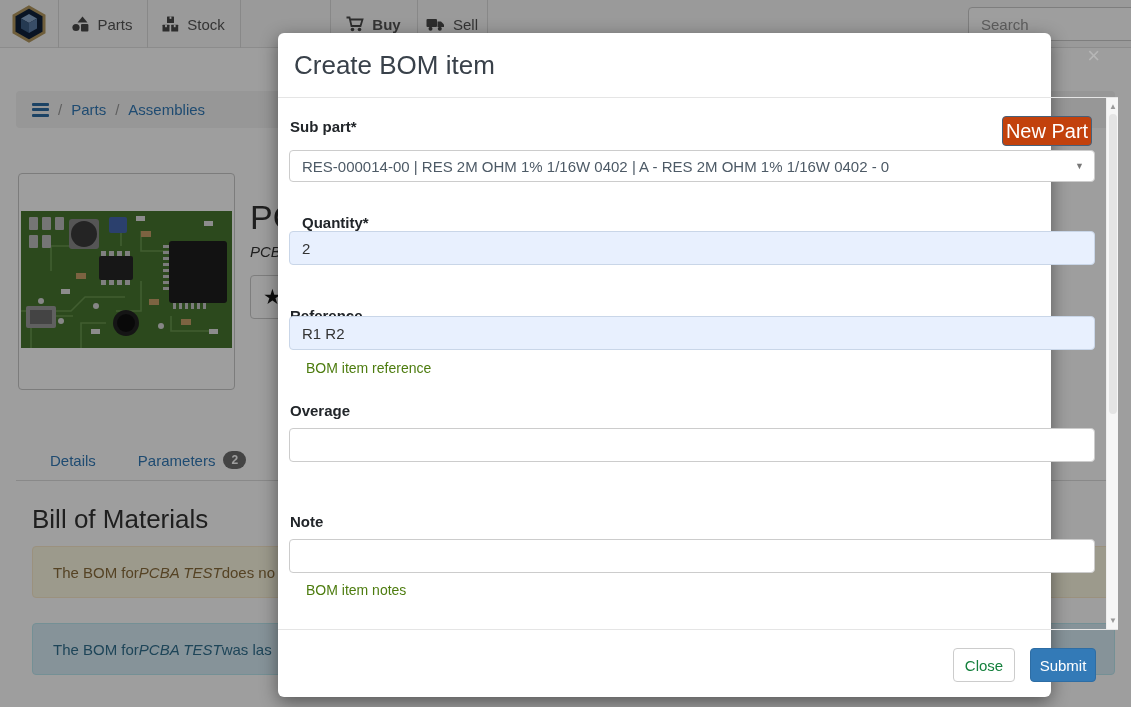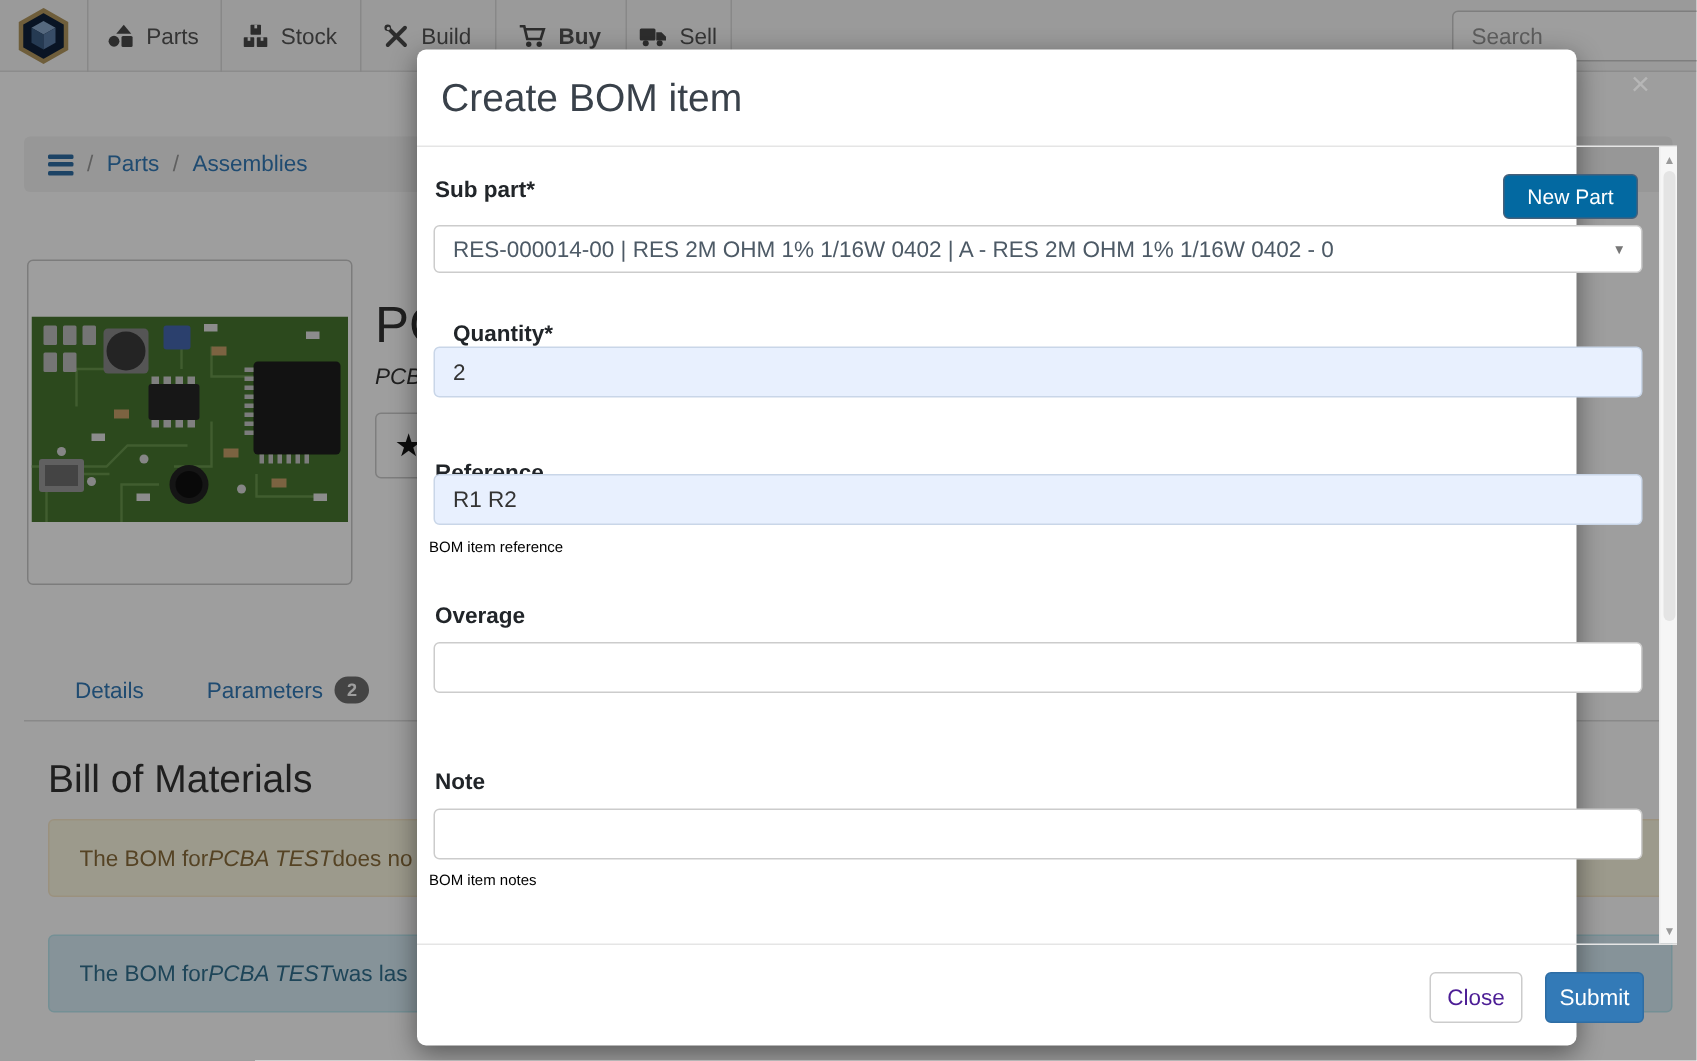--- a/index.html
+++ b/index.html
@@ -65,49 +65,49 @@
   #modal { position:absolute; left:278px; top:33px; width:773px; height:664px;
            background:#fff; border-radius:6px; z-index:10;
            box-shadow:0 5px 18px rgba(0,0,0,0.45); }
   #modal-header { position:absolute; left:0; top:0; width:840px; height:65px;
                   border-bottom:1px solid #e5e5e5; }
   #modal-title { position:absolute; left:16px; top:17px; font-size:26px; color:#39414a; }
   #modal-close { position:absolute; right:18px; top:12px; font-size:22px; color:#b6b6b6;
                  cursor:pointer; line-height:1; }
 
   .form-label { position:absolute; left:12px; font-size:15px; font-weight:bold; color:#212529;text-align:right; }
-  .form-help  { position:absolute; left:8px; font-size:10px; color:#000000; }
+  .form-help  { position:absolute; left:28px; font-size:14px; color:#4d7c0f; }
 
   .mselect { position:absolute; left:11px; width:806px; height:32px; border:1px solid #ccc;
              border-radius:4px; background:#fff; display:flex; align-items:center;
              padding:0 26px 0 12px; font-size:15px; color:#4d5a66; cursor:pointer;
              white-space:nowrap; overflow:hidden; }
   .mselect .caret { position:absolute; right:10px; top:10px; font-size:9px; color:#777; }
 
   .minput { position:absolute; left:11px; width:806px; height:34px; border:1px solid #ccc;
             border-radius:4px; padding:0 12px; font-size:15px; color:#333; outline:none;
             font-family:"Liberation Sans", sans-serif; background:#fff; }
   .minput.autofill { background:#e8f0fe; border-color:#c9d6e8; }
 
   #new-part-button { position:absolute; left:724px; top:83px; width:90px; height:30px;
-                     background:#0369a1; border:1px solid #46607a; border-radius:4px;
-                     color:#fff; font-size:14px; display:flex; align-items:center;
+                     background:#c2410c; border:1px solid #46607a; border-radius:4px;
+                     color:#fff; font-size:20px; display:flex; align-items:center;
                      justify-content:center; cursor:pointer; }
 
   #modal-scrollbar { position:absolute; left:828px; top:65px; width:12px; height:531px;
                      background:#f6f6f6; border-left:1px solid #ededed; }
   #modal-scrollbar .arrow { position:absolute; left:0; width:12px; text-align:center;
                             font-size:8px; color:#9a9a9a; cursor:pointer; }
   #scroll-thumb { position:absolute; left:2px; top:16px; width:8px; height:300px;
                   background:#e4e4e4; border-radius:4px; }
 
   #modal-footer { position:absolute; left:0; top:596px; width:840px; height:68px;
                   border-top:1px solid #e5e5e5; }
   #close-button { position:absolute; left:675px; top:18px; width:62px; height:34px;
-                  background:#fff; border:1px solid #ccc; border-radius:4px; color:#4c1d95;
+                  background:#fff; border:1px solid #ccc; border-radius:4px; color:#15803d;
                   font-size:15px; display:flex; align-items:center; justify-content:center;
                   cursor:pointer; }
   #submit-button { position:absolute; left:752px; top:18px; width:66px; height:34px;
                    background:#337ab7; border:1px solid #2e6da4; border-radius:4px;
                    color:#fff; font-size:15px; display:flex; align-items:center;
                    justify-content:center; cursor:pointer; }
 </style>
 </head>
 <body>
 
@@ -148,33 +148,20 @@
             <rect x="7.6" y="0.5" width="1.8" height="2.4" fill="#f8f8f8"></rect>
           <rect x="0.5" y="8.8" width="7" height="6.6" rx="0.5"></rect>
             <rect x="3.1" y="8.8" width="1.8" height="2.4" fill="#f8f8f8"></rect>
           <rect x="9.2" y="8.8" width="7" height="6.6" rx="0.5"></rect>
             <rect x="11.8" y="8.8" width="1.8" height="2.4" fill="#f8f8f8"></rect>
         </svg>
       </span>
       <span>Stock</span>
     </div>
 
-    <div class="nav-item" style="left:240px; width:90px;">
-      <span>
-        <svg width="17" height="16" viewBox="0 0 17 16">
-          <g stroke="#4a4a4a" stroke-width="2.6" stroke-linecap="round">
-            <line x1="2.5" y1="2.5" x2="14" y2="14"></line>
-            <line x1="14" y1="2.5" x2="2.5" y2="14"></line>
-          </g>
-          <circle cx="2.5" cy="2.5" r="2.2" fill="#4a4a4a"></circle>
-          <circle cx="2.9" cy="3" r="1.1" fill="#f8f8f8"></circle>
-        </svg>
-      </span>
-      <span>Build</span>
-    </div>
 
     <div class="nav-item" style="left:330px; width:87px;font-weight:bold;">
       <span>
         <svg width="18" height="16" viewBox="0 0 18 16">
           <polyline points="0.5,1.5 3.5,1.5 5.5,10 14.5,10 16.5,3.5 4,3.5" fill="none" stroke="#4a4a4a" stroke-width="1.8"></polyline>
           <circle cx="6.5" cy="13.5" r="1.8" fill="#4a4a4a"></circle>
           <circle cx="13.5" cy="13.5" r="1.8" fill="#4a4a4a"></circle>
         </svg>
       </span>
       <span>Buy</span>

